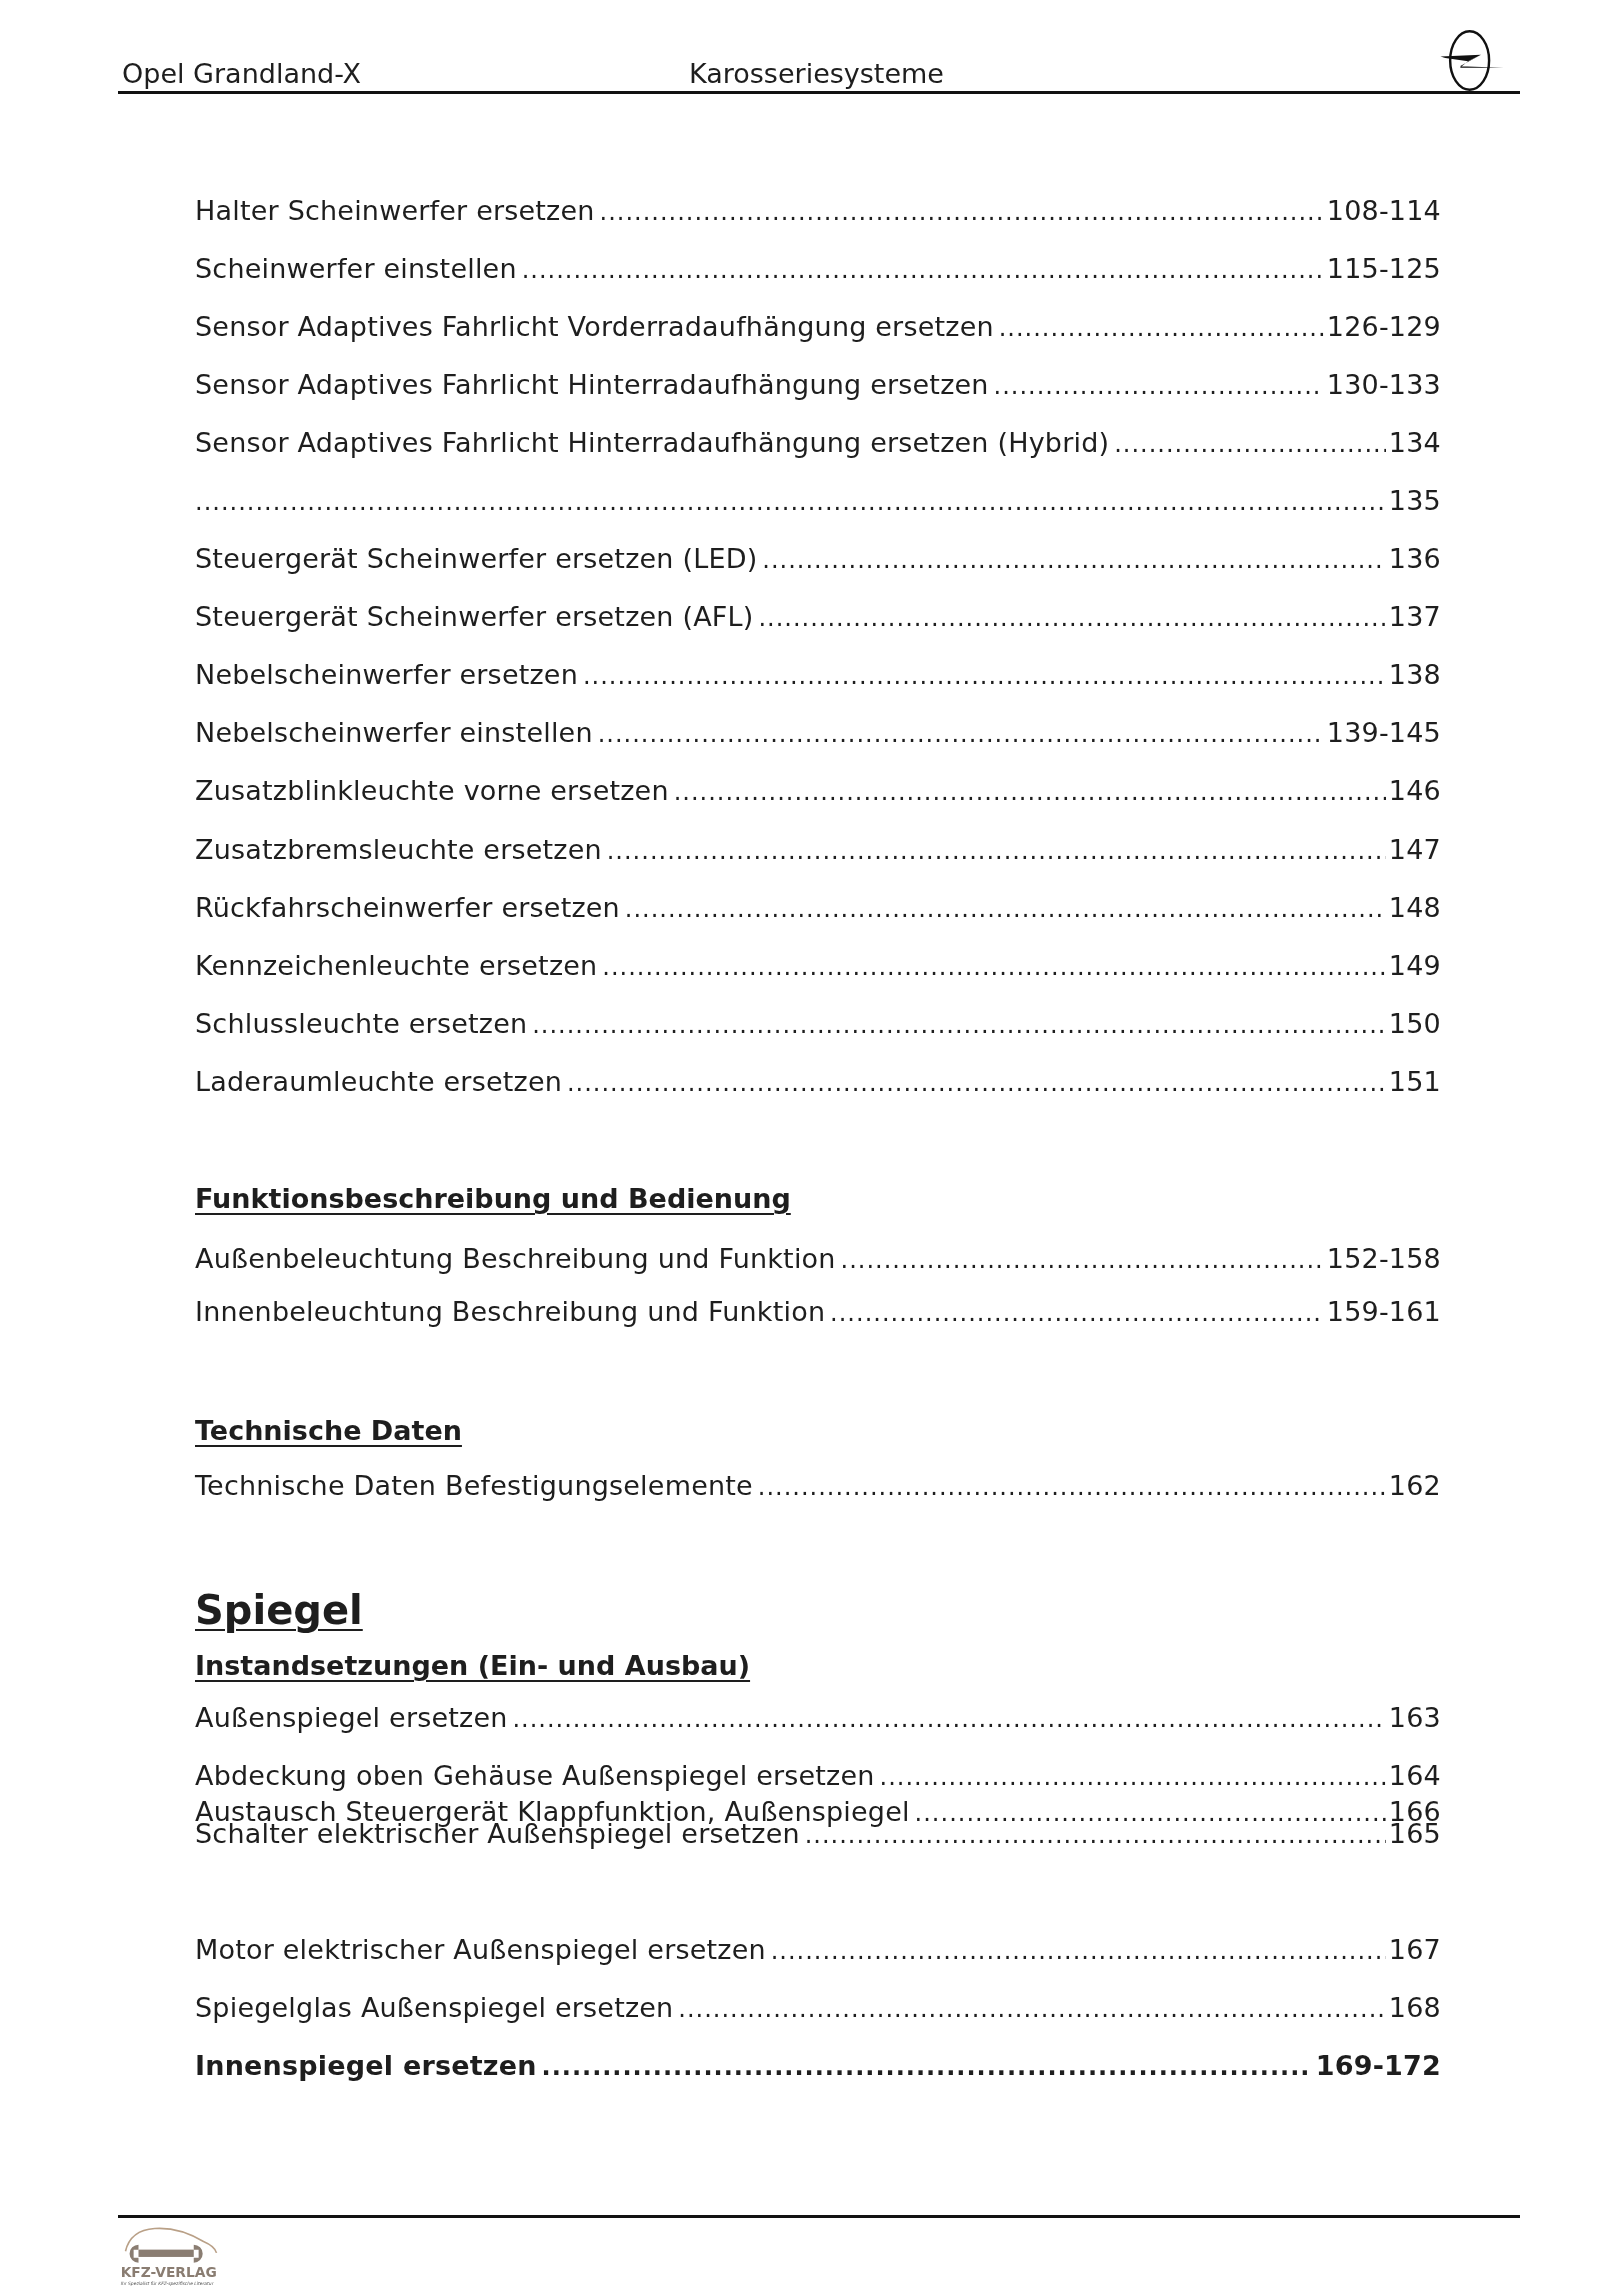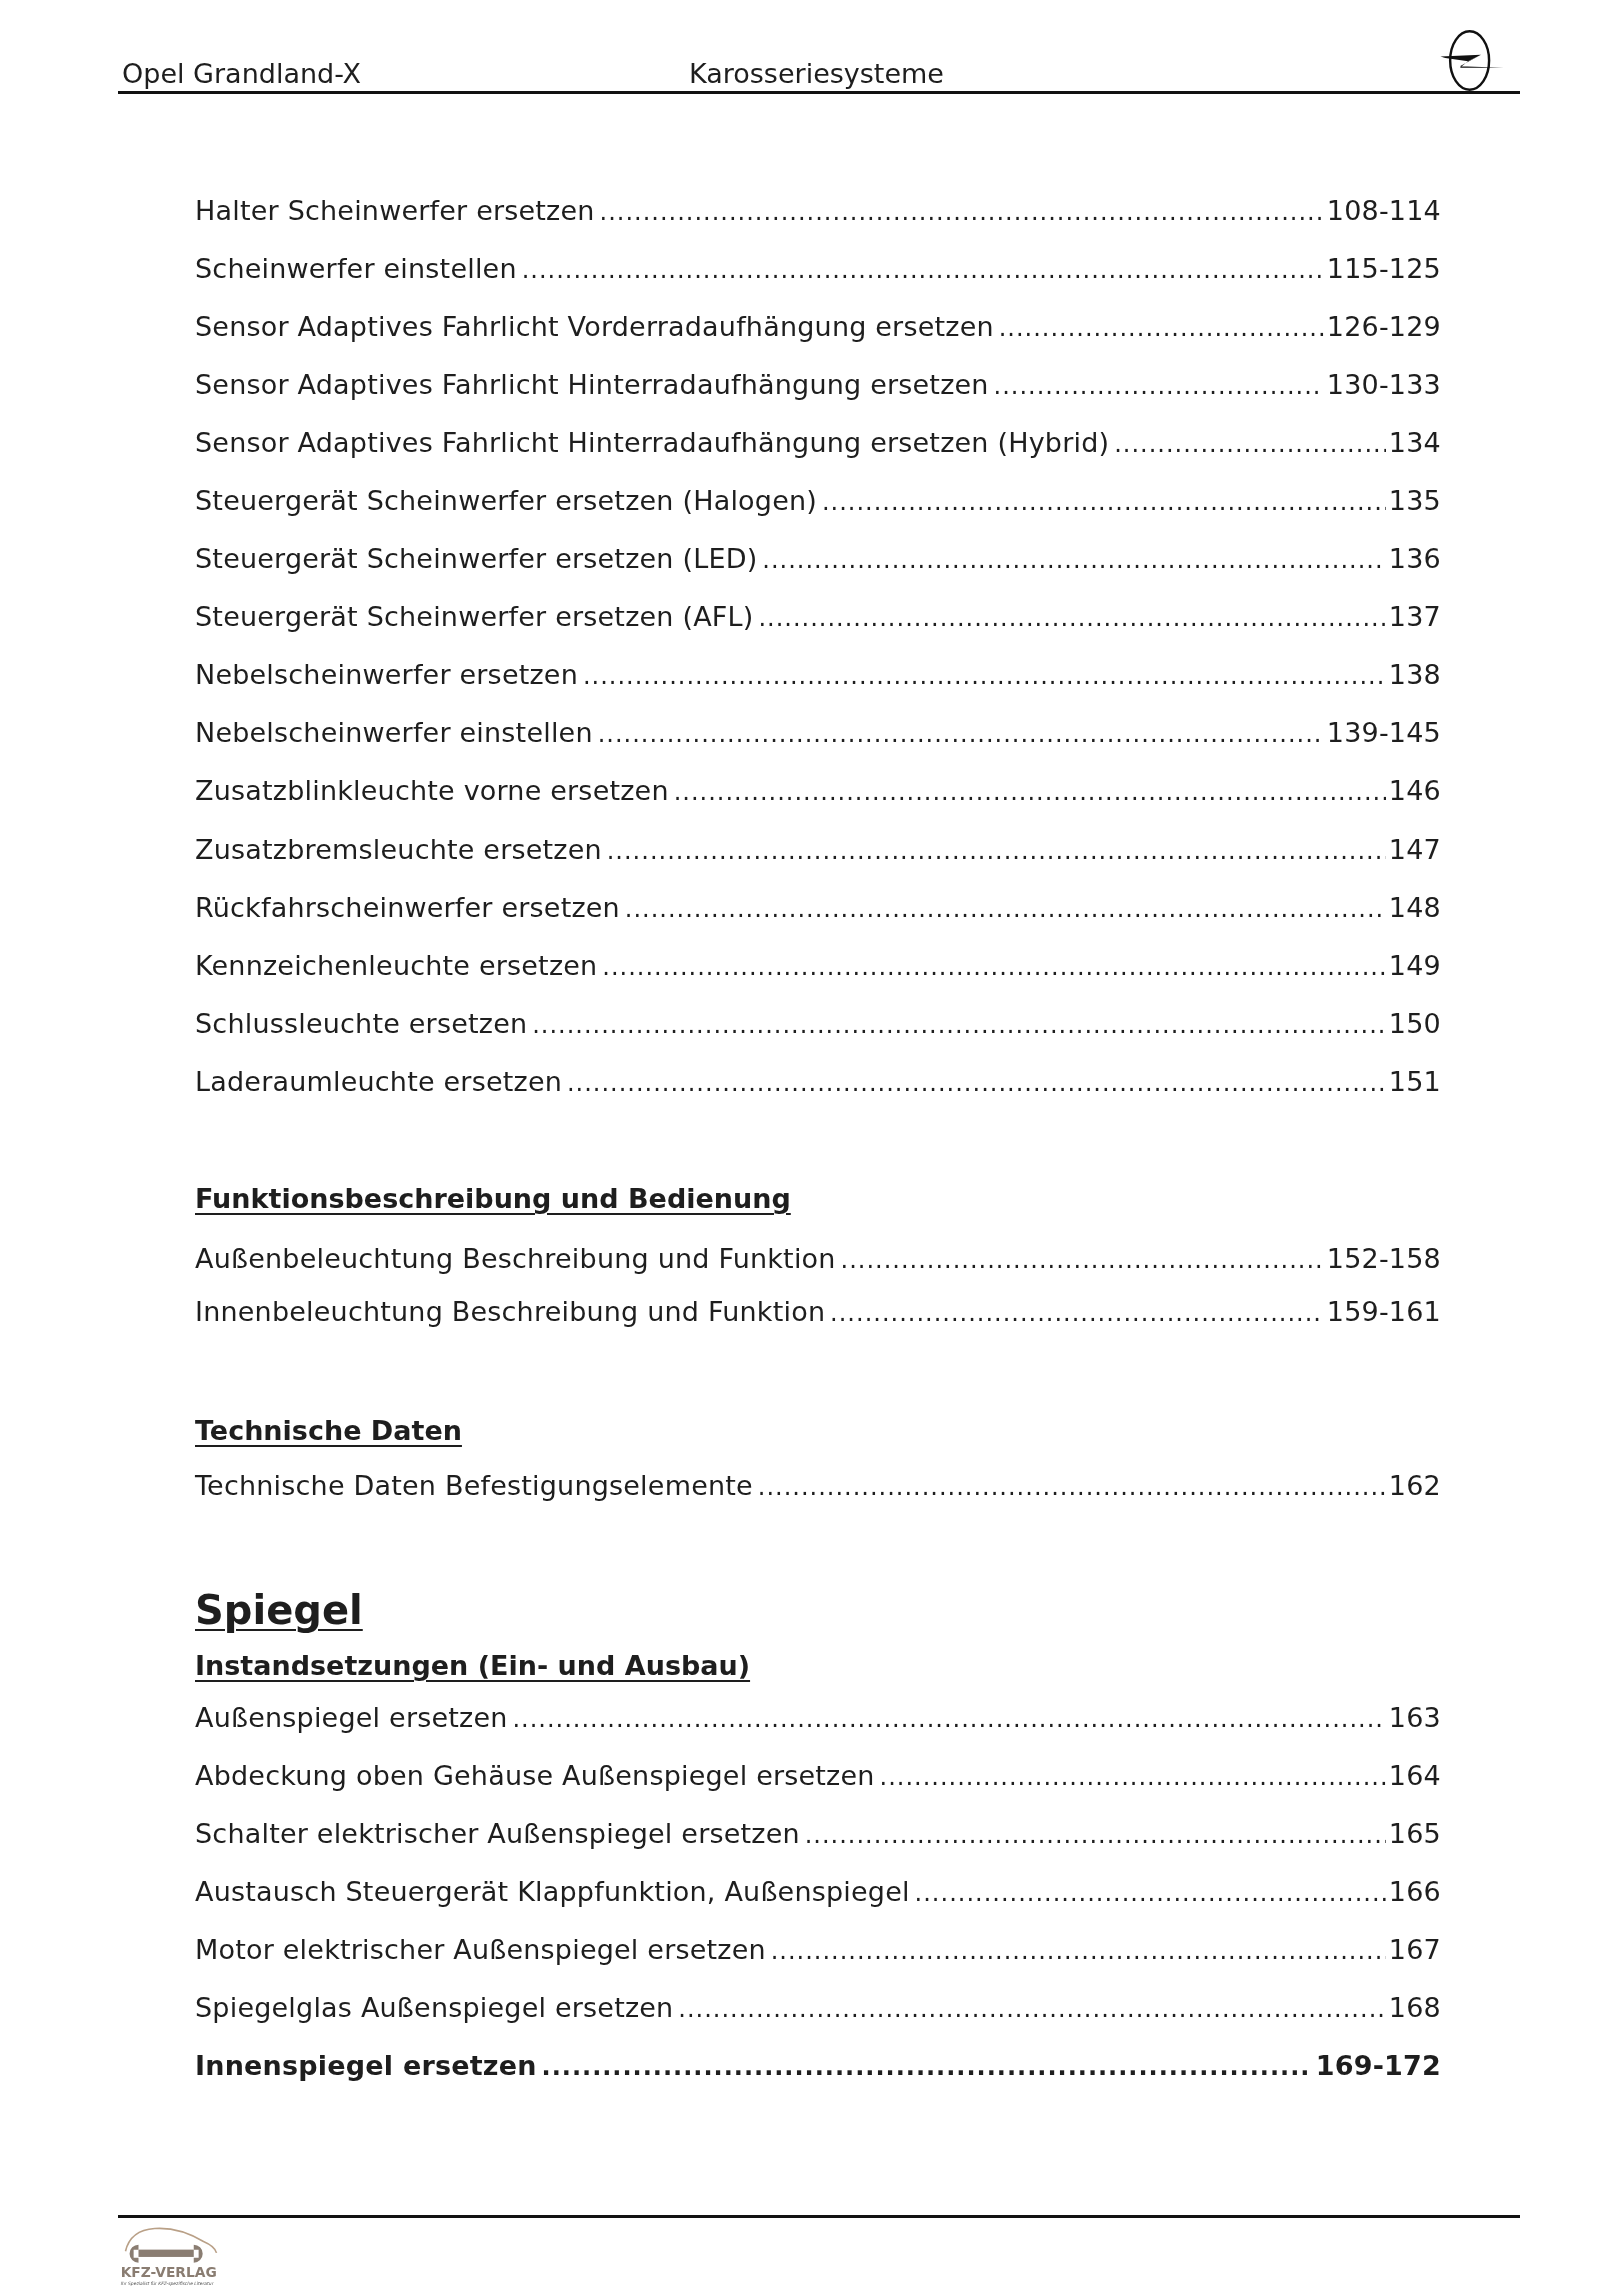--- a/index.html
+++ b/index.html
@@ -51,21 +51,20 @@
       <span class="title">Sensor Adaptives Fahrlicht Hinterradaufhängung ersetzen</span>
       <span class="dots"></span>
       <span class="page">130-133</span>
     </div>
     <div class="toc-row" style="top: 427px;">
       <span class="title">Sensor Adaptives Fahrlicht Hinterradaufhängung ersetzen (Hybrid)</span>
       <span class="dots"></span>
       <span class="page">134</span>
     </div>
     <div class="toc-row" style="top: 485px;">
-      <span class="title">Steuergerät Scheinwerfer ersetzen (Halogen)</span>
       <span class="dots"></span>
       <span class="page">135</span>
     </div>
     <div class="toc-row" style="top: 543px;">
       <span class="title">Steuergerät Scheinwerfer ersetzen (LED)</span>
       <span class="dots"></span>
       <span class="page">136</span>
     </div>
     <div class="toc-row" style="top: 601px; justify-content: flex-end;">
       <span class="title">Steuergerät Scheinwerfer ersetzen (AFL)</span>
@@ -148,21 +147,21 @@
     <div class="toc-row" style="top: 1760px;">
       <span class="title">Abdeckung oben Gehäuse Außenspiegel ersetzen</span>
       <span class="dots"></span>
       <span class="page">164</span>
     </div>
     <div class="toc-row" style="top: 1818px;">
       <span class="title">Schalter elektrischer Außenspiegel ersetzen</span>
       <span class="dots"></span>
       <span class="page">165</span>
     </div>
-    <div class="toc-row" style="top: 1876px;">
+    <div class="toc-row" style="top: 1796px;">
       <span class="title">Austausch Steuergerät Klappfunktion, Außenspiegel</span>
       <span class="dots"></span>
       <span class="page">166</span>
     </div>
     <div class="toc-row" style="top: 1934px;">
       <span class="title">Motor elektrischer Außenspiegel ersetzen</span>
       <span class="dots"></span>
       <span class="page">167</span>
     </div>
     <div class="toc-row" style="top: 1992px;">

